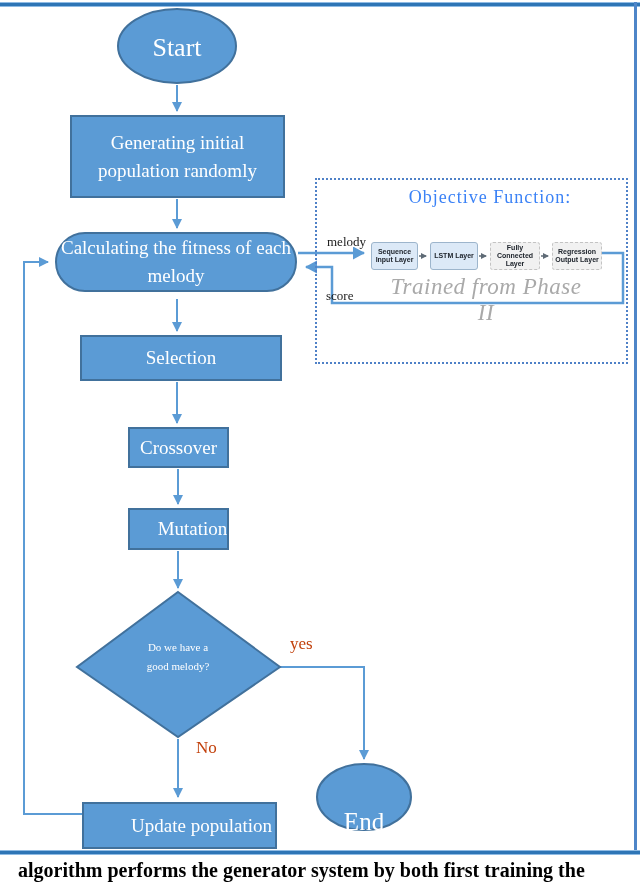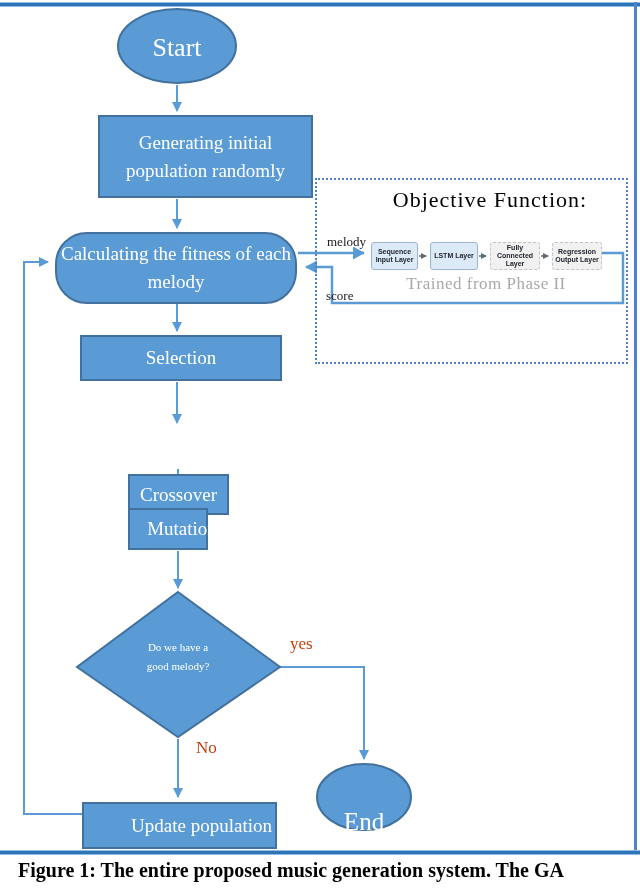--- a/index.html
+++ b/index.html
@@ -11,22 +11,22 @@
   .rule-v{background:#4e85c8;}
   
   .box{background:#5b9bd5;border:2px solid #41719c;color:#ffffff;
        display:flex;align-items:center;justify-content:center;text-align:center;
        font-size:19px;line-height:1.45;white-space:pre-line;box-sizing:border-box;}
   .shape-label{color:#ffffff;text-align:center;white-space:pre-line;}
   .edge-label{color:#c2410c;font-size:17px;}
   .io-label{color:#1a1a1a;font-size:13px;}
   
   .dashed-panel{border:2px dotted #4f81c7;box-sizing:border-box;background:transparent;}
-  .obj-title{color:#000000;font-size:22px;text-align:center;letter-spacing:1px;}
-  .obj-note{color:#a9a9a9;font-size:17px;text-align:center;letter-spacing:0.5px;}
+  .obj-title{color:#3b82f6;font-size:18px;text-align:center;letter-spacing:1px;}
+  .obj-note{color:#a9a9a9;font-size:23px;text-align:center;letter-spacing:0.5px;font-style:italic;}
   .layer-box{display:flex;align-items:center;justify-content:center;text-align:center;
              font-family:"Liberation Sans","DejaVu Sans",sans-serif;font-weight:bold;
              font-size:7px;line-height:1.15;color:#20262e;border-radius:3px;box-sizing:border-box;}
   .layer-blue{background:#dce9f7;border:1px solid #9db5cc;}
   .layer-gray{background:#f1f1f1;border:1px dashed #c3c3c3;}
   
   .caption{color:#000000;font-weight:bold;font-size:20px;line-height:26px;}
   svg{position:absolute;left:0;top:0;}
 </style>
 </head>
@@ -64,31 +64,31 @@
   <ellipse cx="364" cy="797" rx="47" ry="33" fill="#5b9bd5" stroke="#41719c" stroke-width="2"></ellipse>
   <polygon points="178,592 280,667 178,737 77,667" fill="#5b9bd5" stroke="#41719c" stroke-width="2"></polygon>
 </svg>
 
 <div class="abs rule-h" style="top:2px;"></div>
 <div class="abs rule-v" style="left:634px;top:2px;width:3px;height:851px;"></div>
 <div class="abs rule-h" style="top:850px;"></div>
 
 <div class="abs shape-label" style="left:117px;top:33px;width:120px;font-size:26px;">Start</div>
 
-<div class="abs box" style="left:70px;top:115px;width:215px;height:83px;margin-left:28px;">Generating initial
+<div class="abs box" style="left:70px;top:115px;width:215px;height:83px;">Generating initial
 population randomly</div>
 
-<div class="abs box" style="left:55px;top:232px;width:242px;height:72px;border-radius:32px;">Calculating the fitness of each
+<div class="abs box" style="left:55px;top:232px;width:242px;height:60px;border-radius:32px;">Calculating the fitness of each
 melody</div>
 
 <div class="abs box" style="left:80px;top:335px;width:202px;height:46px;">Selection</div>
 
-<div class="abs box" style="left:128px;top:427px;width:101px;height:41px;margin-top:47px;">Crossover</div>
+<div class="abs box" style="left:128px;top:427px;width:101px;height:41px;">Crossover</div>
 
-<div class="abs box" style="left:128px;top:508px;width:80px;height:42px;padding-left:28px;">Mutation</div>
+<div class="abs box" style="left:128px;top:508px;width:101px;height:42px;padding-left:28px;">Mutation</div>
 
 <div class="abs shape-label" style="left:118px;top:638px;width:120px;font-size:11px;line-height:1.7;">Do we have a
 good melody?</div>
 
 <div class="abs box" style="left:82px;top:802px;width:195px;height:47px;padding-left:44px;">Update population</div>
 
 <div class="abs shape-label" style="left:324px;top:808px;width:80px;font-size:25px;">End</div>
 
 <div class="abs edge-label" style="left:290px;top:634px;">yes</div>
 <div class="abs edge-label" style="left:196px;top:738px;">No</div>
@@ -101,15 +101,14 @@
 <div class="abs io-label" style="left:326px;top:288px;">score</div>
 
 <div class="abs layer-box layer-blue" style="left:371px;top:242px;width:47px;height:28px;">Sequence Input Layer</div>
 <div class="abs layer-box layer-blue" style="left:430px;top:242px;width:48px;height:28px;">LSTM Layer</div>
 <div class="abs layer-box layer-gray" style="left:490px;top:242px;width:50px;height:28px;">Fully Connected Layer</div>
 <div class="abs layer-box layer-gray" style="left:552px;top:242px;width:50px;height:28px;">Regression Output Layer</div>
 
 <div class="abs obj-note" style="left:380px;top:274px;width:212px;">Trained from Phase II</div>
 
 <div class="abs caption" style="left:18px;top:857px;width:608px;">
-  <div>Figure 1: The entire proposed music generation system. The GA</div>
   <div>algorithm performs the generator system by both first training the</div>
 </div>
 
 </body></html>

